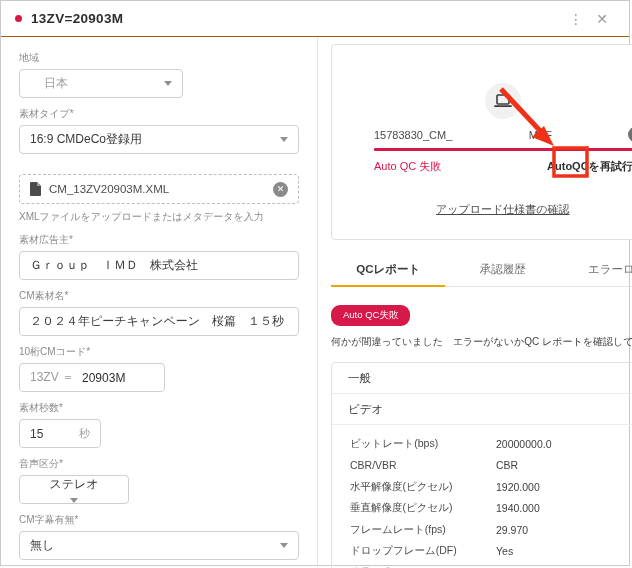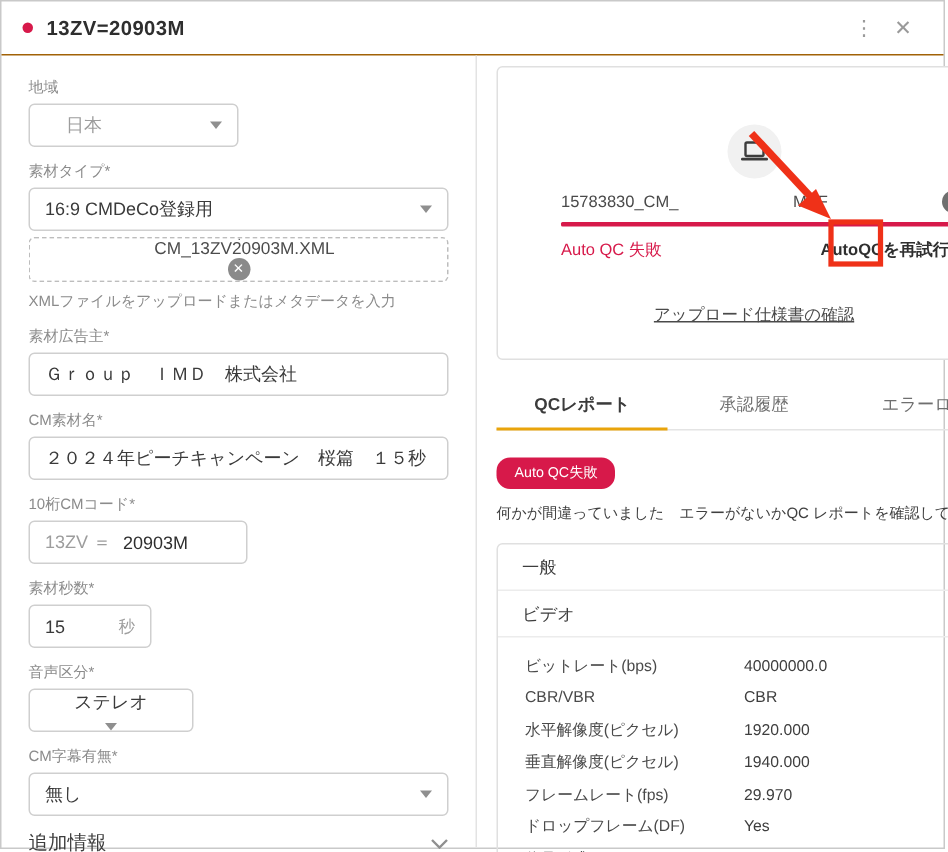--- a/index.html
+++ b/index.html
@@ -17,30 +17,30 @@
   
   .body { flex:1; display:flex; min-height:0; }
   .left { width:317px; flex:none; border-right:1px solid #e3e3e3; padding:12px 18px 0 18px; }
   .right { flex:1; position:relative; padding:7px 10px 0 13px; }
   
   .lbl { font-size:10px; color:#8b8b8b; margin:9px 0 4px; }
   .field, .select, .inputx { border:1px solid #cfcfcf; border-radius:4px; height:29px; display:flex; align-items:center; padding:0 10px; font-size:12px; color:#3a3a3a; background:#fff; }
   .select { justify-content:space-between; cursor:pointer; }
   .sel-dis { color:#9d9d9d; }
   .chev { width:0; height:0; border-left:4px solid transparent; border-right:4px solid transparent; border-top:5px solid #8f8f8f; }
-  .chip { border:1px dashed #bdbdbd; border-radius:4px; height:30px; display:flex; align-items:center; padding:0 10px; margin-top:4px; font-size:11.5px; color:#4c4c4c;flex-direction:column; }
+  .chip { border:1px dashed #bdbdbd; border-radius:4px; height:30px; display:flex; align-items:center; padding:0 10px; margin-top:20px; font-size:11.5px; color:#4c4c4c; }
   .chip .name { flex:1; margin-left:8px; }
   .helper { font-size:10px; color:#8b8b8b; margin-top:6px; }
   input.inputx { width:100%; }
   .code-box { width:146px; }
   .code-pre { color:#9d9d9d; margin-right:8px; }
   .code-val { color:#2f2f2f; }
   .dur-box { width:82px; justify-content:space-between; }
   .dur-suffix { color:#9d9d9d; font-size:11px; }
-  .w-region { width:140px;padding-left:24px; }
+  .w-region { width:164px;padding-left:24px; }
   .w-audio { width:110px;flex-direction:column; }
   .acc-row { height:29px; display:flex; align-items:center; justify-content:space-between; border-bottom:1px solid #e6e6e6; cursor:pointer; margin-top:4px; }
   .acc-row:first-of-type { margin-top:12px; }
   .acc-lbl { font-size:13px; color:#3d3d3d; }
   
   .up-card { border:1px solid #e0e0e0; border-radius:4px; height:196px; background:#fff; }
   .circle { width:36px; height:36px; border-radius:50%; background:#f1f1f1; margin:38px auto 4px; display:flex; align-items:center; justify-content:center; }
   .file-row { display:flex; align-items:center; justify-content:space-between; margin:8px 30px 0 42px; font-size:11px; color:#4a4a4a; }
   .bar { height:3px; background:#d7194a; margin:6px 13px 0 42px; border-radius:1px; }
   .stat-row { display:flex; align-items:center; justify-content:space-between; margin:8px 18px 0 42px; font-size:11px; }
@@ -178,21 +178,21 @@
           <span>一般</span>
 
         </div>
         <div class="rep-row">
           <span>ビデオ</span>
 
         </div>
         <div class="kv-area">
           <div class="kv">
               <span class="k">ビットレート(bps)</span>
-              <span class="v">40000000.0</span>
+              <span class="v">20000000.0</span>
             </div>
           <div class="kv">
               <span class="k">CBR/VBR</span>
               <span class="v">CBR</span>
             </div>
           <div class="kv">
               <span class="k">水平解像度(ピクセル)</span>
               <span class="v">1920.000</span>
             </div>
           <div class="kv">

